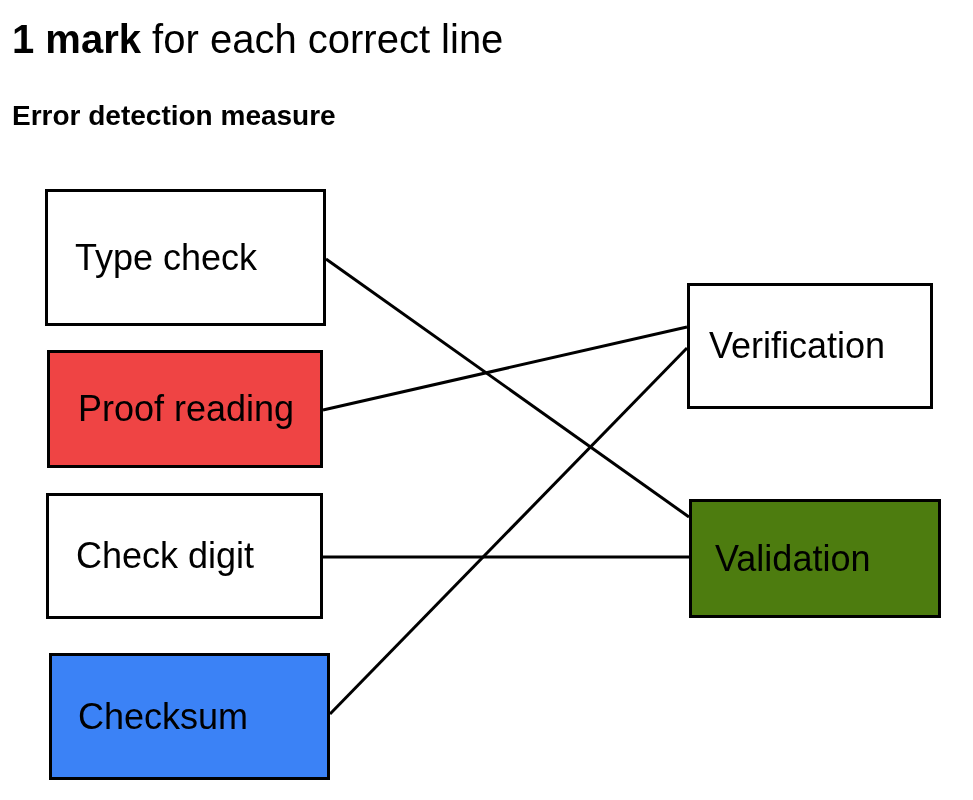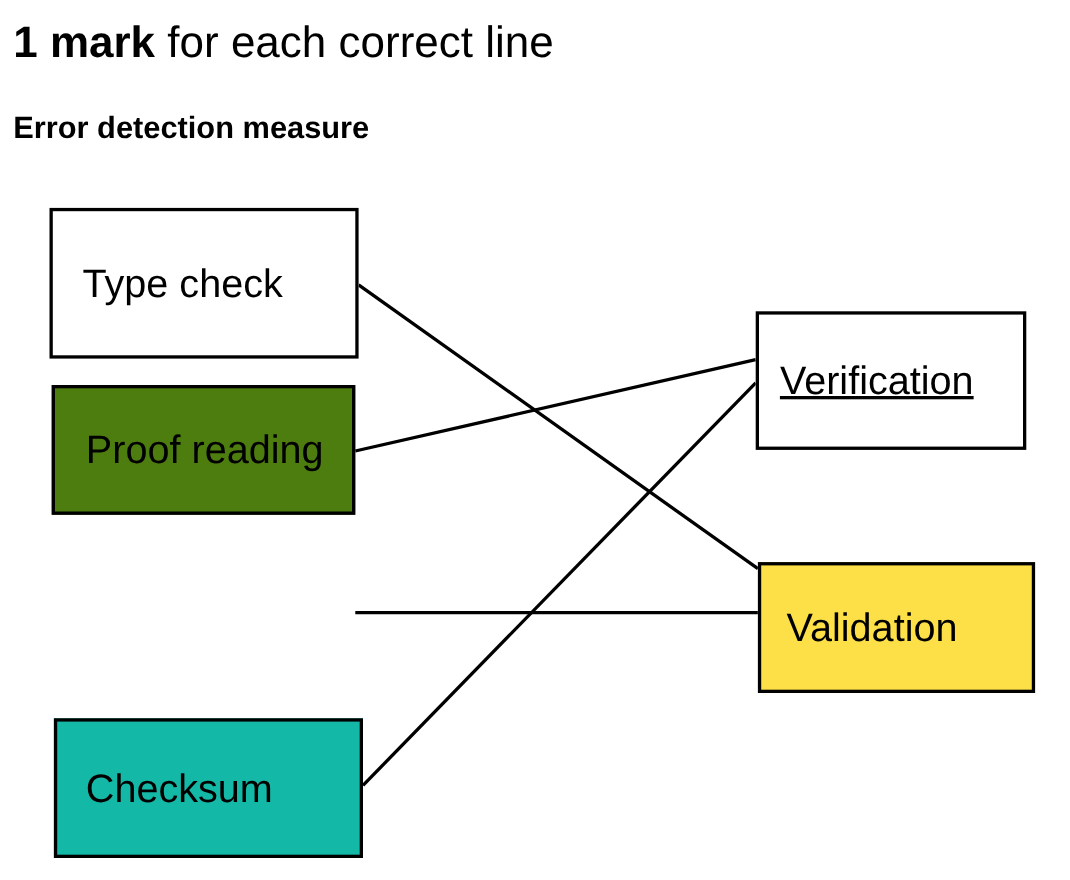--- a/index.html
+++ b/index.html
@@ -67,27 +67,30 @@
     <svg class="connections-svg" id="connections-svg" viewBox="0 0 973 800">
         <line x1="326" y1="259" x2="689" y2="517" stroke="#000000" stroke-width="3"></line>
         <line x1="323" y1="410" x2="687" y2="327" stroke="#000000" stroke-width="3"></line>
         <line x1="323" y1="557" x2="689" y2="557" stroke="#000000" stroke-width="3"></line>
         <line x1="330" y1="714" x2="687" y2="348" stroke="#000000" stroke-width="3"></line>
       </svg>
 
   <div class="box" style="left: 45px; top: 189px; width: 281px; height: 137px; border-color: rgb(0, 0, 0); background: rgb(255, 255, 255);">
         <span class="box-label" style="padding-left: 27px;">Type check</span>
       </div>
-      <div class="box" style="left: 47px; top: 350px; width: 276px; height: 118px; border-color: rgb(0, 0, 0); background: #4d7c0f;">
+      <div class="box" style="left: 47px; top: 350px; width: 276px; height: 118px; border-color: rgb(0, 0, 0); background: #ef4444;">
         <span class="box-label" style="padding-left: 28px;">Proof reading</span>
       </div>
-      <div class="box" style="left: 49px; top: 653px; width: 281px; height: 127px; border-color: rgb(0, 0, 0); background: #14b8a6;">
+      <div class="box" style="left: 46px; top: 493px; width: 277px; height: 126px; border-color: rgb(0, 0, 0); background: rgb(255, 255, 255);">
+        <span class="box-label" style="padding-left: 27px;">Check digit</span>
+      </div>
+      <div class="box" style="left: 49px; top: 653px; width: 281px; height: 127px; border-color: rgb(0, 0, 0); background: #3b82f6;">
         <span class="box-label" style="padding-left: 26px;">Checksum</span>
       </div>
-      <div class="box" style="left: 687px; top: 283px; width: 246px; height: 126px; border-color: rgb(0, 0, 0); background: rgb(255, 255, 255); text-decoration: underline;">
+      <div class="box" style="left: 687px; top: 283px; width: 246px; height: 126px; border-color: rgb(0, 0, 0); background: rgb(255, 255, 255);">
         <span class="box-label" style="padding-left: 19px;">Verification</span>
       </div>
-      <div class="box" style="left: 689px; top: 511px; width: 252px; height: 119px; border-color: rgb(0, 0, 0); background: #fde047;">
+      <div class="box" style="left: 689px; top: 499px; width: 252px; height: 119px; border-color: rgb(0, 0, 0); background: #4d7c0f;">
         <span class="box-label" style="padding-left: 23px;">Validation</span>
       </div>
     </div>
 
 </div>
 
 </body></html>

